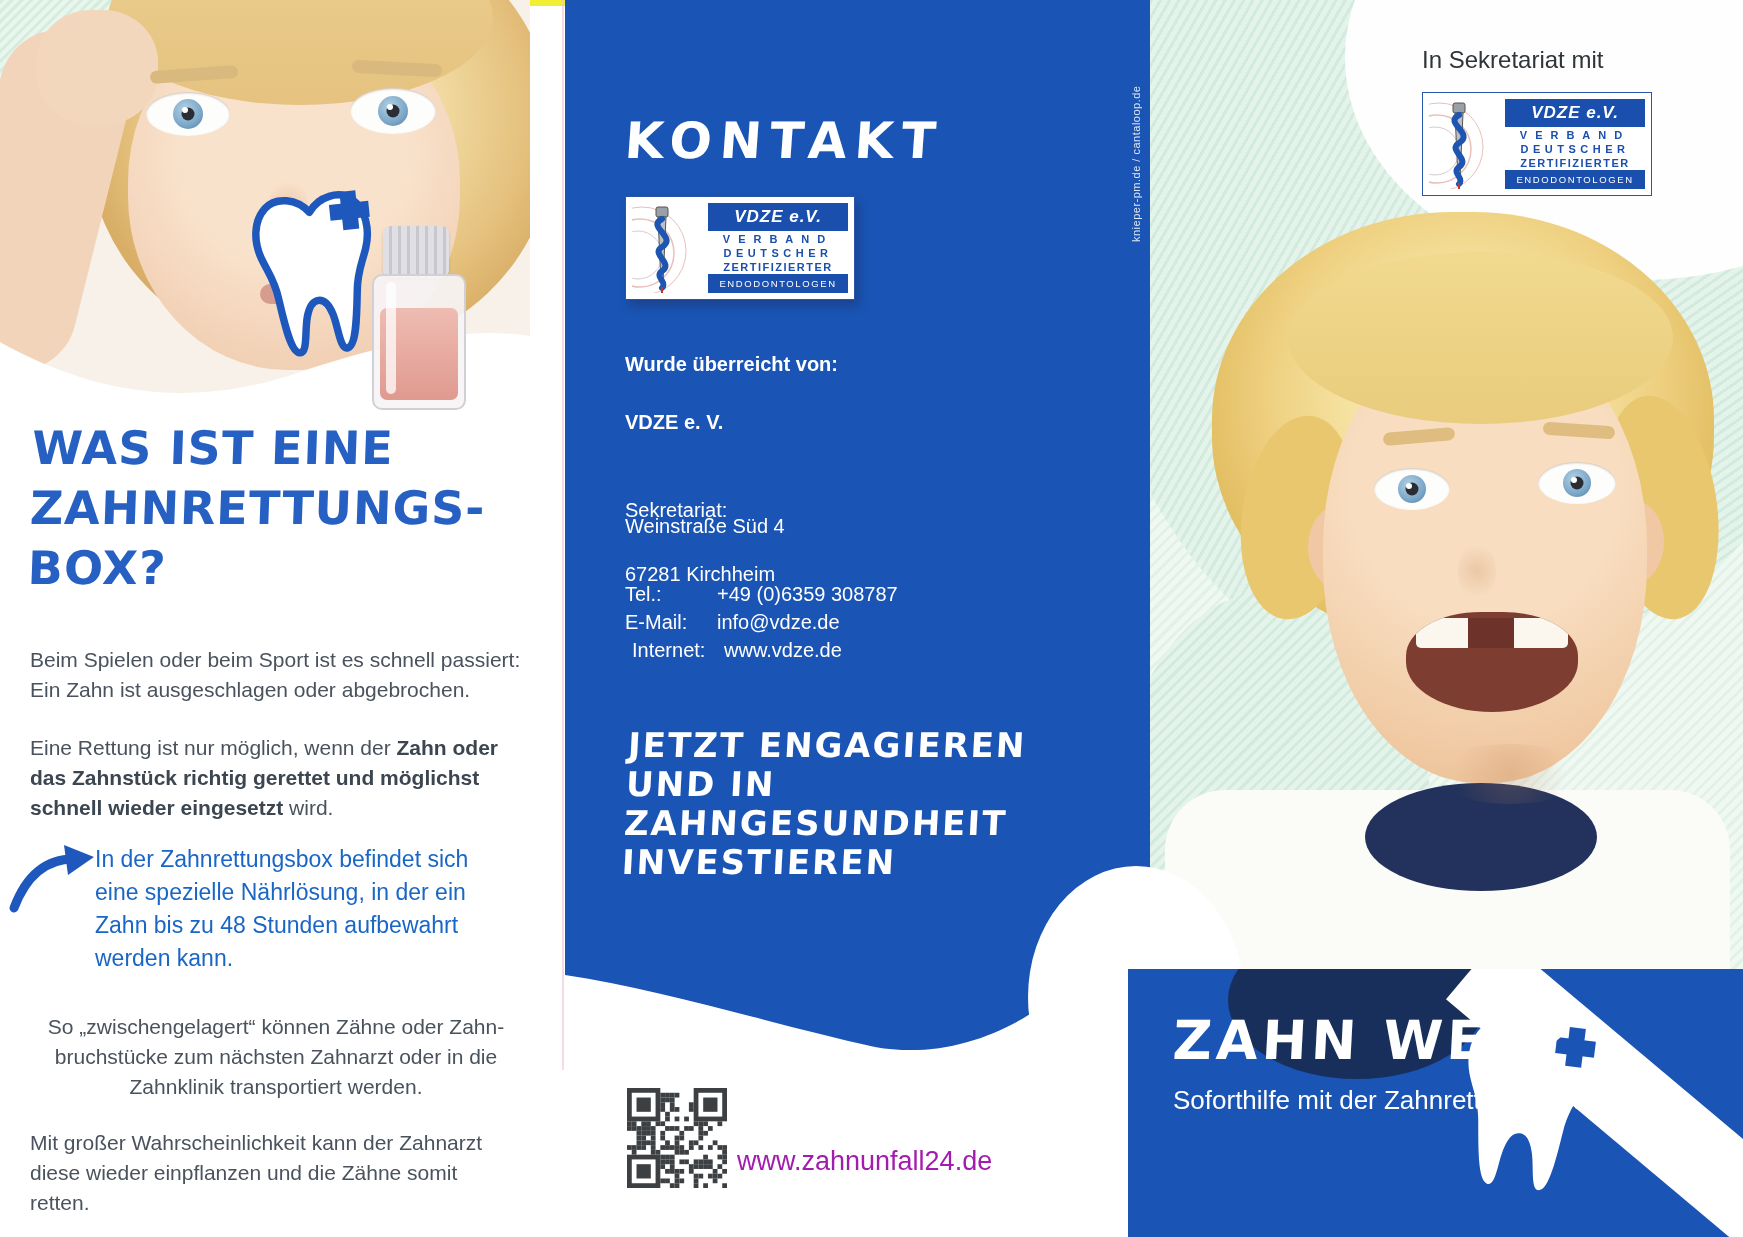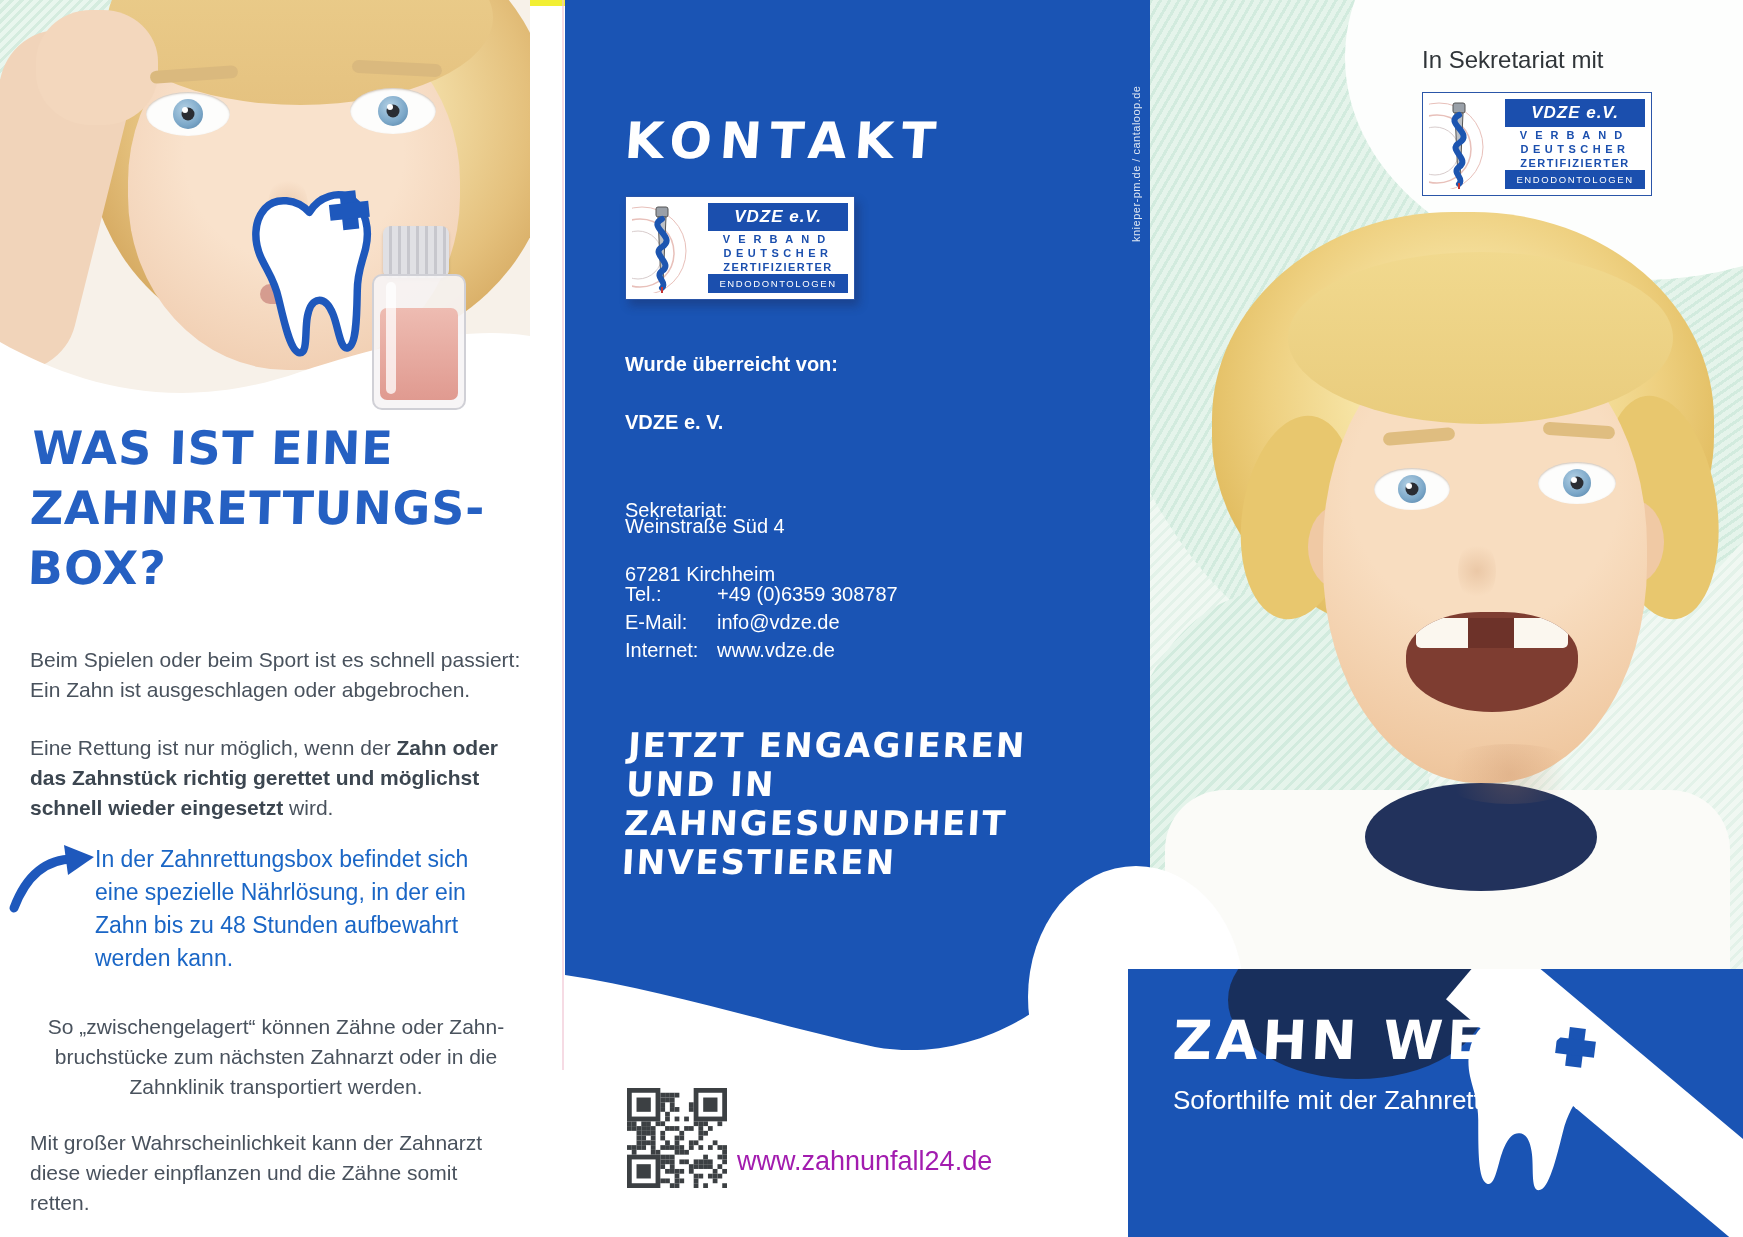--- a/index.html
+++ b/index.html
@@ -244,21 +244,21 @@
     <div class="abs mid-txt" style="left:60px;top:540px;margin-top:20px;">67281 Kirchheim</div>
 
     <div class="abs" style="left:60px;top:580px;">
       <div class="mid-txt">
         <span style="display:inline-block;width:92px;">Tel.:</span><span>+49 (0)6359 308787</span>
       </div>
       <div class="mid-txt">
         <span style="display:inline-block;width:92px;">E-Mail:</span><span>info@vdze.de</span>
       </div>
       <div class="mid-txt">
-        <span style="display:inline-block;width:92px;">Internet:</span><span>www.vdze.de</span>
+        <span style="display:inline-block;width:92px;margin-left:7px;">Internet:</span><span>www.vdze.de</span>
       </div>
     </div>
 
     <div class="abs cta hand-font">JETZT ENGAGIEREN
 UND IN ZAHNGESUNDHEIT
 INVESTIEREN</div>
 
     <div class="abs credit-vert">knieper-pm.de / cantaloop.de</div>
 
     <svg class="abs blue-wave" viewBox="0 0 585 210">

